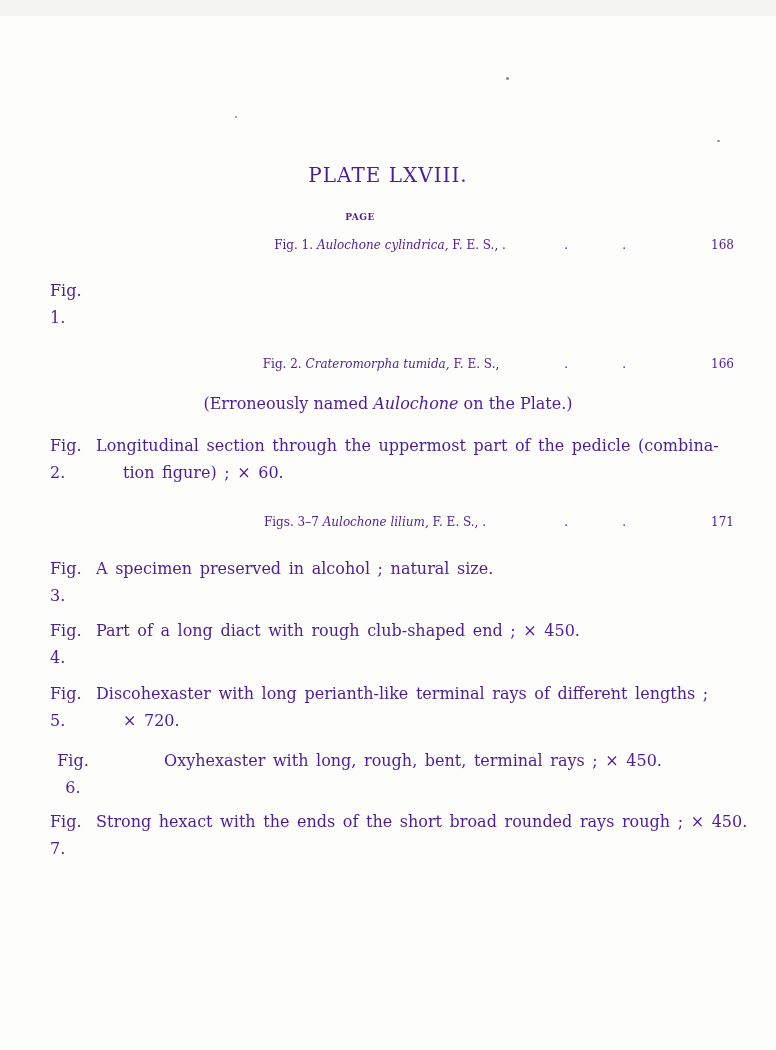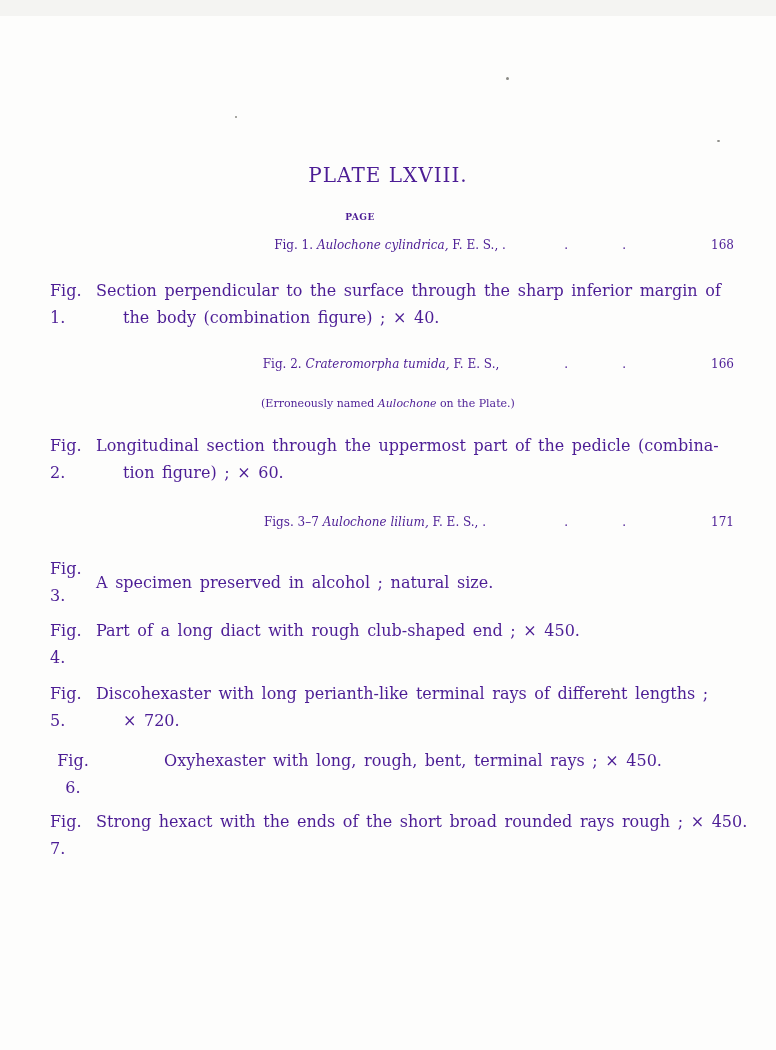--- a/index.html
+++ b/index.html
@@ -53,21 +53,21 @@
     position: absolute;
     top: 0;
     right: 42px;
   }
   .h1 { margin-top: 13px; }
   .h2 { margin-top: 24px; padding-left: 32px; }
   .h3 { margin-top: 27px; padding-left: 20px; }
   .note {
     margin-top: 20px;
     text-align: center;
-    font-size: 11px;
+    font-size: 16px;
     line-height: 19px;
   }
   .note .species { font-style: italic; }
   .entry {
     display: flex;
     align-items: flex-start;
     padding-left: 50px;
     padding-right: 46px;
     font-size: 16px;
     line-height: 27px;
@@ -78,21 +78,21 @@
   }
   .entry-text {
     flex: 1;
     white-space: pre;
     padding-left: 27px;
     text-indent: -27px;
     word-spacing: 2.5px;
   }
   .e1 { margin-top: 22px; }
   .e2 { margin-top: 19px; }
-  .e3 { margin-top: 23px; align-items: center; }
+  .e3 { margin-top: 23px; }
   .e4 { margin-top: 8px; }
   .e5 { margin-top: 9px; }
   .e6 { margin-top: 13px; text-align: center; }
   .e7 { margin-top: 7px; }
   .speck {
     position: absolute;
     background: #8a8a85;
     border-radius: 50%;
   }
 </style>
@@ -112,22 +112,20 @@
 
   <div class="heading h1">
     <span>Fig. 1. </span><span class="species">Aulochone cylindrica,</span><span> F. E. S., .</span>
     <span class="dot dot1">.</span>
     <span class="dot dot2">.</span>
     <span class="pagenum">168</span>
   </div>
 
   <div class="entry e1">
     <span class="entry-label">Fig. 1.</span>
-    <span class="entry-text">Section perpendicular to the surface through the sharp inferior margin of
-the body (combination figure) ; × 40.</span>
   </div>
 
   <div class="heading h2">
     <span>Fig. 2. </span><span class="species">Crateromorpha tumida,</span><span> F. E. S.,</span>
     <span class="dot dot1">.</span>
     <span class="dot dot2">.</span>
     <span class="pagenum">166</span>
   </div>
 
   <div class="note">

